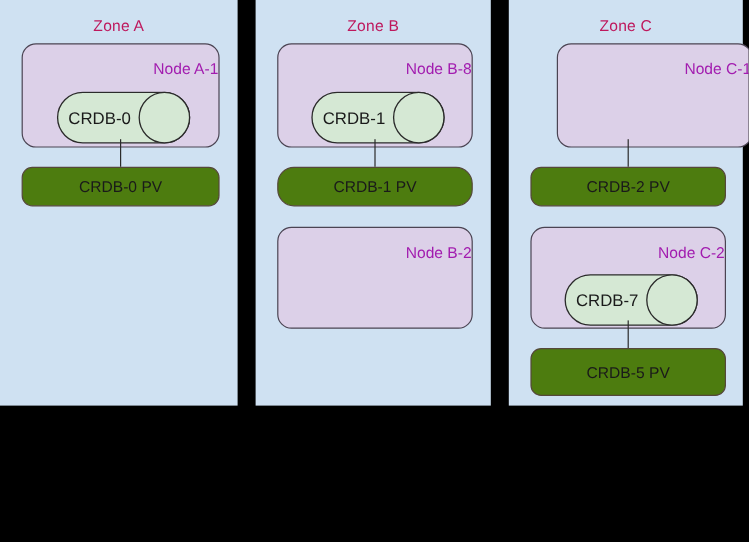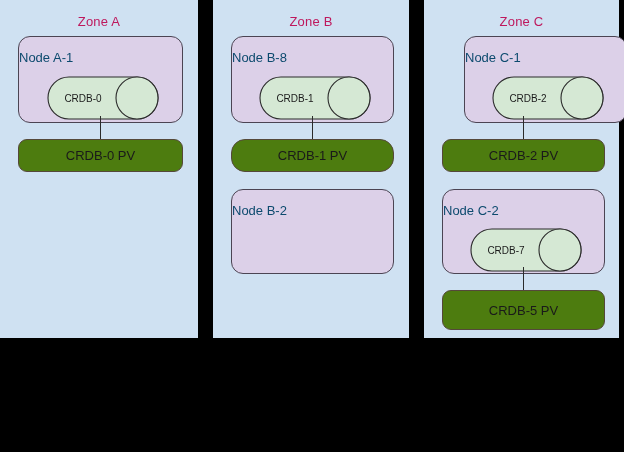--- a/index.html
+++ b/index.html
@@ -28,23 +28,23 @@
     position:absolute;
     background:#dcd0e8;
     border:1px solid #4b4453;
     border-radius:12px;
     box-sizing:border-box;
   }
   .node-title{
     position:absolute;
     left:0;right:0;
     top:8px;
-    text-align:left;
+    text-align:right;
     font-size:13px;
-    color:#0c4a6e;
+    color:#a21caf;
   }
   .pv{
     position:absolute;
     background:#4d7c0f;
     border:1px solid #55483a;
     border-radius:9px;
     box-sizing:border-box;
     display:flex;
     align-items:center;
     justify-content:center;
@@ -55,21 +55,21 @@
     position:absolute;
   }
   .cyl svg{display:block;}
   .cyl-label{
     position:absolute;
     top:0;bottom:0;
     left:0;
     display:flex;
     align-items:center;
     justify-content:center;
-    font-size:10px;
+    font-size:14px;
     color:#1a1a1a;
     pointer-events:none;
   }
   .link{
     position:absolute;
     width:1px;
     background:#2b2b2b;
   }
 </style>
 </head>
@@ -120,27 +120,20 @@
       <div class="node-title" style="top:13px;">Node B-2</div>
     </div>
   </div>
 
   <div class="zone" style="left:424px;top:0px;width:195px;height:338px;">
     <div class="zone-title" style="top:13px;">Zone C</div>
 
     <div class="node" style="left:17px;top:35px;width:163px;height:87px;margin-left:22px;">
       <div class="node-title" style="top:13px;">Node C-1</div>
 
-      <div class="cyl" style="left:27px;top:39px;width:112px;height:44px;">
-        <svg width="112" height="44" viewBox="0 0 112 44">
-          <path d="M22,1 H90 A21,21 0 0 1 90,43 H22 A21,21 0 0 1 22,1 Z" fill="#d5e8d4" stroke="#2b2b2b" stroke-width="1.1"></path>
-          <circle cx="90" cy="22" r="21" fill="#d5e8d4" stroke="#2b2b2b" stroke-width="1.1"></circle>
-        </svg>
-        <div class="cyl-label" style="width:72px;">CRDB-2</div>
-      </div>
     </div>
 
     <div class="link" style="left:98px;top:115px;height:23px;"></div>
 
     <div class="pv" style="left:17px;top:138px;width:163px;height:33px;">CRDB-2 PV</div>
 
     <div class="node" style="left:17px;top:188px;width:163px;height:85px;">
       <div class="node-title" style="top:13px;">Node C-2</div>
 
       <div class="cyl" style="left:27px;top:38px;width:112px;height:44px;">

